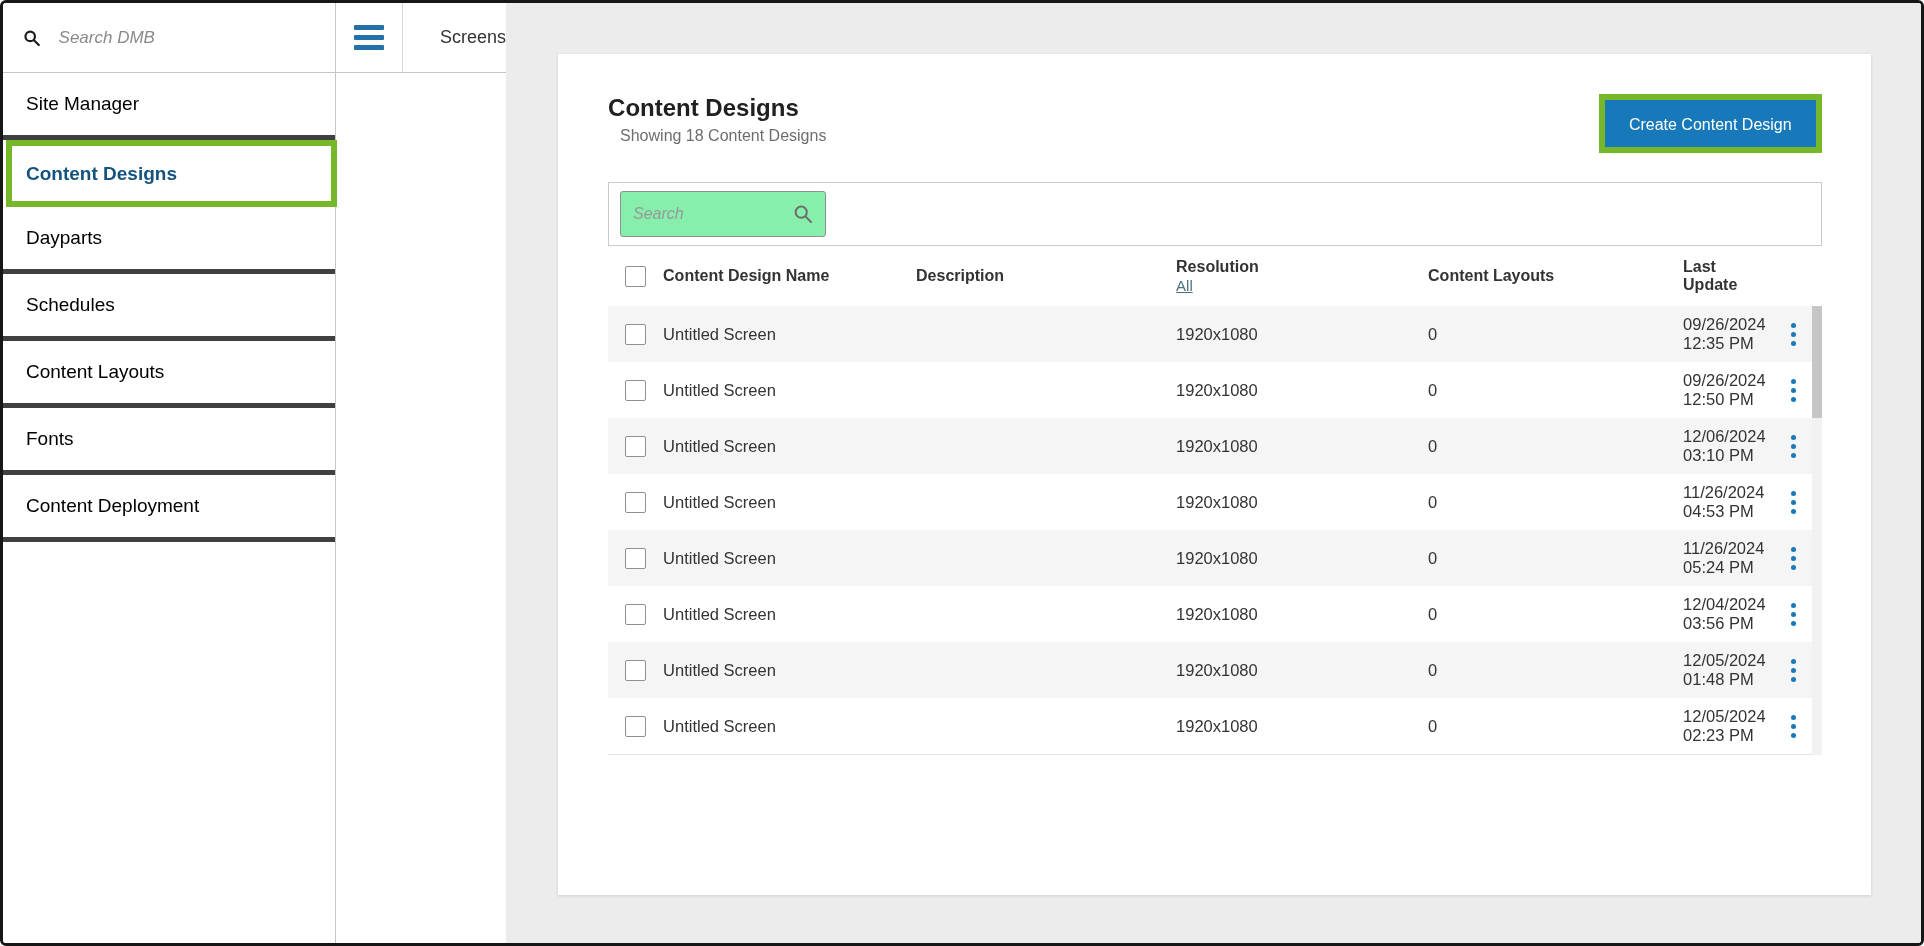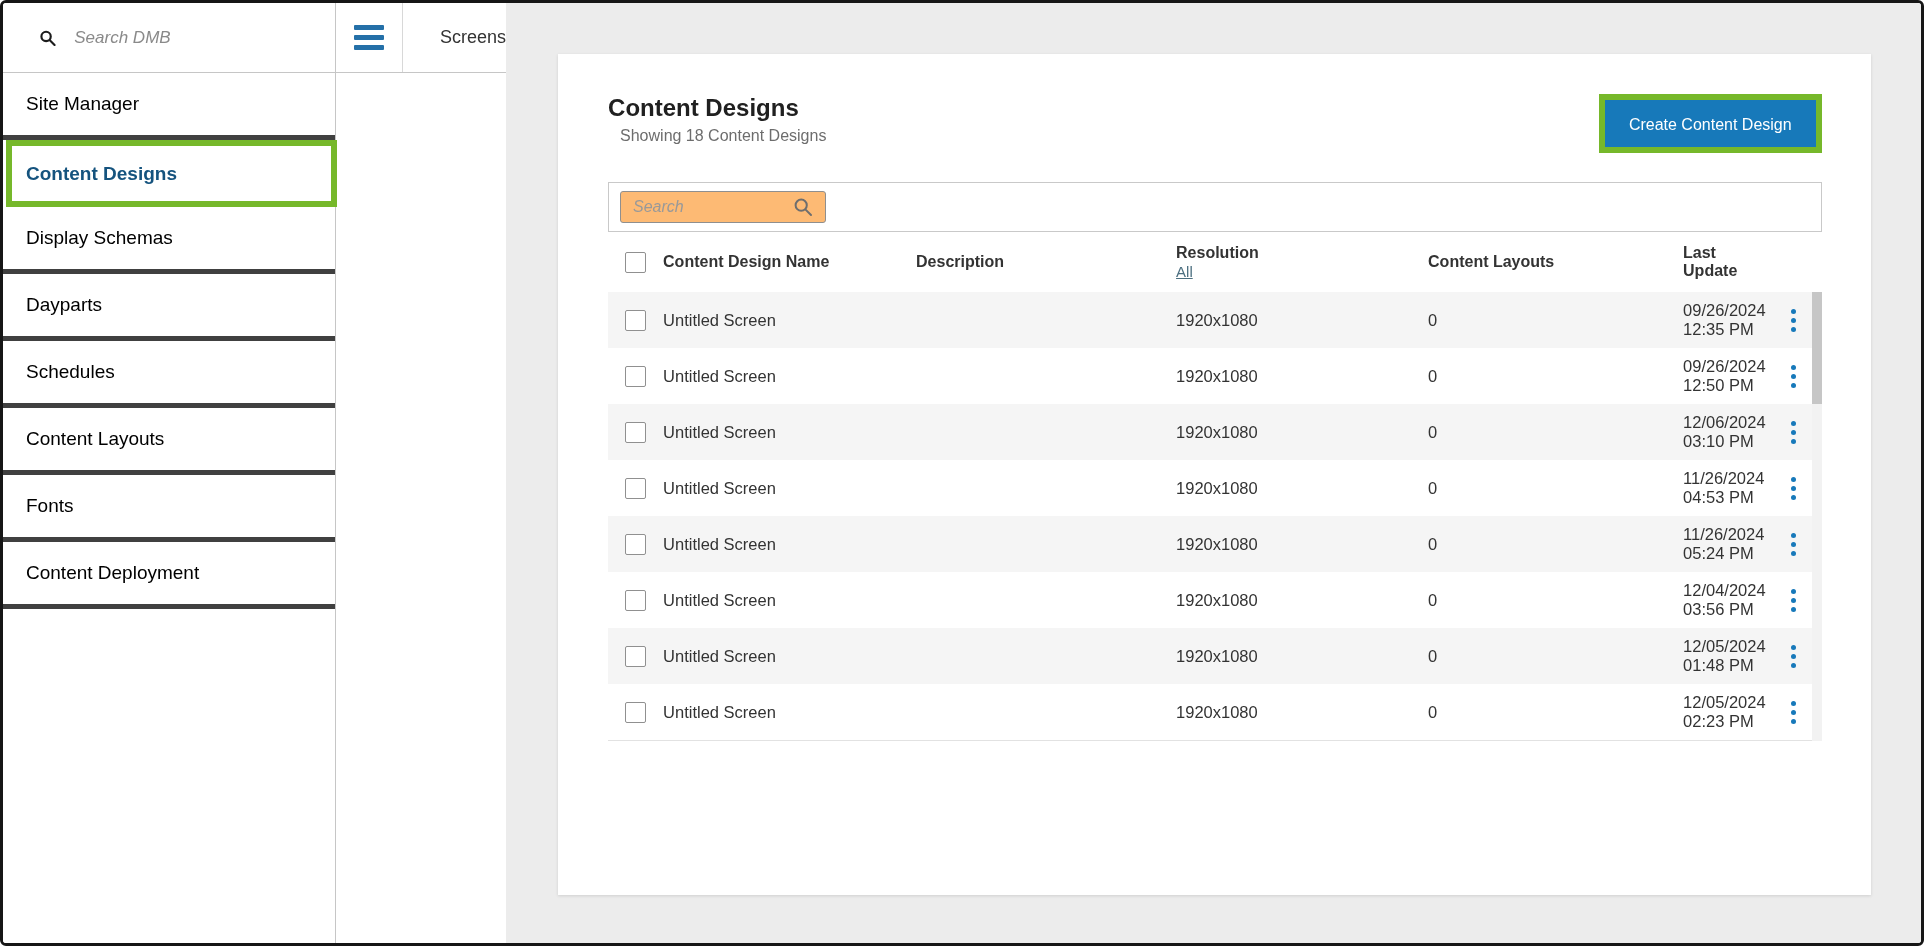--- a/index.html
+++ b/index.html
@@ -15,21 +15,21 @@
     background: #fff;
     width: 1924px; height: 946px;
   }
   .window {
     width: 1924px; height: 946px;
     border: 3px solid #161616; border-radius: 6px;
     overflow: hidden; display: flex; background: #fff;
   }
   
   .sidebar { width: 333px; flex: 0 0 333px; background: #fff; border-right: 1px solid #c6c6c6; display: flex; flex-direction: column; }
-  .sidebar-search { height: 70px; flex: 0 0 70px; border-bottom: 1px solid #c6c6c6; display: flex; align-items: center; gap: 18px; padding: 0 36px; }
+  .sidebar-search { height: 70px; flex: 0 0 70px; border-bottom: 1px solid #c6c6c6; display: flex; align-items: center; gap: 18px; padding: 0 20px; }
   .sidebar-search input { border: none; outline: none; font-style: italic; font-size: 17px; color: #555; width: 100%; font-family: inherit; background: transparent; }
   .sidebar-search input::placeholder { color: #8a8a8a; font-style: italic; }
   .side-item { height: 67px; display: flex; align-items: center; padding-left: 23px; font-size: 19px; color: #000000; border-bottom: 5px solid #404040; cursor: pointer; background: #fff; }
   .side-item.active {
     border: 6px solid var(--green);
     padding-left: 14px; margin: 0 -2px 0 3px;
     color: var(--active-blue); font-weight: 700;
     position: relative; z-index: 2;
   }
   
@@ -41,21 +41,21 @@
   .topbar-title { align-self: center; margin-left: 37px; font-size: 18px; color: #333; }
   .main { flex: 1; background: #ececec; padding: 51px 55px 48px 52px; }
   .card { background: #fff; height: 100%; box-shadow: 0 1px 3px rgba(0,0,0,.12); padding: 40px 49px 0 50px; }
   .card-head { display: flex; justify-content: space-between; align-items: flex-start; }
   .page-title { font-size: 24px; font-weight: 700; color: #202020; }
   .subtitle { margin-top: 5px; font-size: 16px; color: #6d6d6d; margin-left: 12px; }
   .btn-frame { border: 6px solid var(--green); }
   .btn-primary { display: block; height: 47px; padding: 16px 24px; background: var(--blue); color: #fff; border: none; font-size: 16px; font-family: inherit; cursor: pointer; }
   
   .filter-bar { margin-top: 29px; border: 1px solid #c9c9c9; padding: 8px 11px; }
-  .search-box { width: 206px; height: 32px; border: 1px solid #8f8f8f; border-radius: 3px; display: flex; align-items: center; padding: 0 12px; background: #fdba74; }
+  .search-box { width: 206px; height: 46px; border: 1px solid #8f8f8f; border-radius: 3px; display: flex; align-items: center; padding: 0 12px; background: #86efac; }
   .search-box input { flex: 1; border: none; outline: none; font-style: italic; font-size: 16px; color: #555; font-family: inherit; min-width: 0; background: transparent; }
   .search-box input::placeholder { color: #999; font-style: italic; }
   
   .table { position: relative; }
   .thead, .trow { display: grid; grid-template-columns: 38px 253px 260px 252px 255px 1fr 56px; align-items: center; padding-left: 17px; }
   .thead { height: 60px; font-size: 16px; font-weight: 700; color: #333; }
   .th-res div { line-height: 1.25; }
   .all-link { font-size: 15px; font-weight: 400; color: #4c6f80; text-decoration: underline; cursor: pointer; display: inline-block; }
   .tbody { border-bottom: 1px solid #e2e2e2; }
   .tbody .trow { height: 56px; font-size: 16.5px; color: #333; cursor: pointer; }
@@ -81,23 +81,20 @@
     </div>
     <nav>
   <div class="side-item">
     <span class="side-label">Site Manager</span>
   </div>
 
   <div class="side-item active">
     <span class="side-label">Content Designs</span>
   </div>
 
-  <div class="side-item">
-    <span class="side-label">Display Schemas</span>
-  </div>
 
   <div class="side-item">
     <span class="side-label">Dayparts</span>
   </div>
 
   <div class="side-item">
     <span class="side-label">Schedules</span>
   </div>
 
   <div class="side-item">

